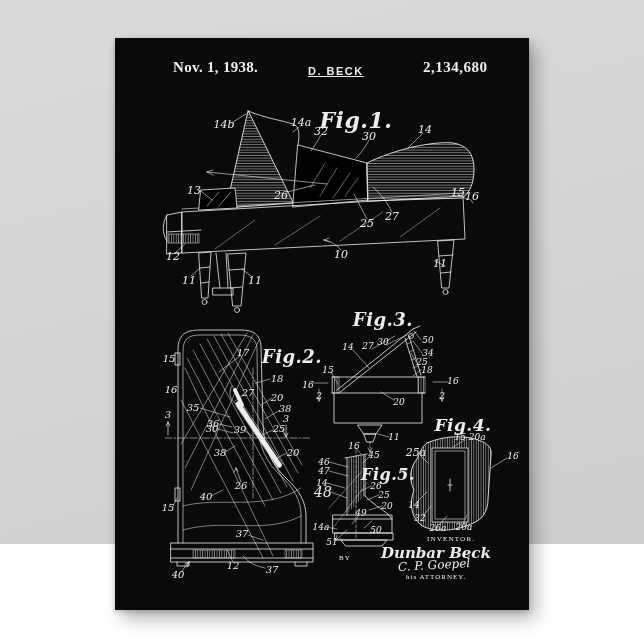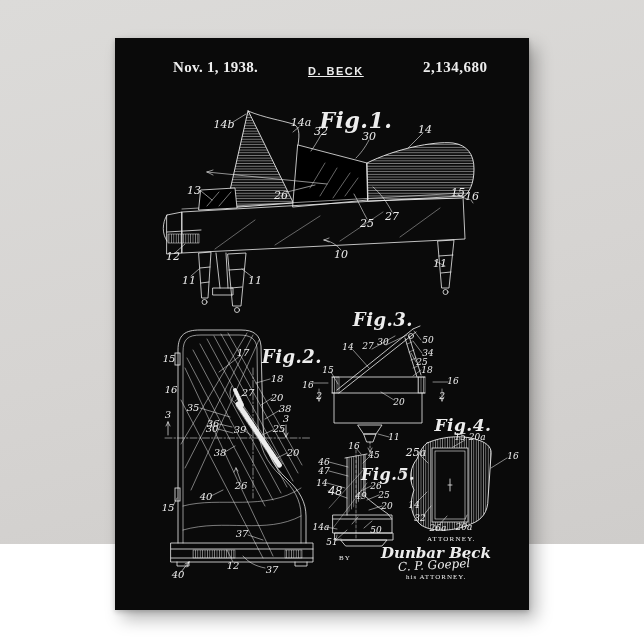--- a/index.html
+++ b/index.html
@@ -248,29 +248,29 @@
         <span class="num" style="left: 398px; top: 418px; font-size: 9px;">16</span>
         <span class="num" style="left: 299px; top: 467px; font-size: 9px;">14</span>
         <span class="num" style="left: 305px; top: 480px; font-size: 9px;">32</span>
         <span class="num" style="left: 323px; top: 490px; font-size: 9px;">26a</span>
         <span class="num" style="left: 349px; top: 489px; font-size: 9px;">20a</span>
         <span class="num" style="left: 239px; top: 408px; font-size: 9px;">16</span>
         <span class="num" style="left: 259px; top: 417px; font-size: 9px;">45</span>
         <span class="num" style="left: 209px; top: 424px; font-size: 9px;">46</span>
         <span class="num" style="left: 209px; top: 433px; font-size: 9px;">47</span>
         <span class="num" style="left: 207px; top: 445px; font-size: 9px;">14</span>
-        <span class="num" style="left: 220px; top: 454px; font-size: 12px; font-family: Liberation Mono, monospace;">48</span>
+        <span class="num" style="left: 208px; top: 454px; font-size: 14px;">48</span>
         <span class="num" style="left: 261px; top: 448px; font-size: 9px;">26</span>
         <span class="num" style="left: 269px; top: 457px; font-size: 9px;">25</span>
         <span class="num" style="left: 272px; top: 468px; font-size: 9px;">20</span>
-        <span class="num" style="left: 246px; top: 458px; font-size: 9px;">49</span>
+        <span class="num" style="left: 246px; top: 475px; font-size: 9px;">49</span>
         <span class="num" style="left: 261px; top: 492px; font-size: 9px;">50</span>
         <span class="num" style="left: 206px; top: 489px; font-size: 9px;">14a</span>
         <span class="num" style="left: 217px; top: 504px; font-size: 9px;">51</span>
       </div>
 
-    <div class="ft inventor-cap">ATTORNEY.</div>
+    <div class="ft inventor-cap">INVENTOR.</div>
     <div class="ft inventor-sig">Dunbar Beck</div>
     <div class="ft by">BY</div>
     <div class="ft attorney-sig">C. P. Goepel</div>
     <div class="ft attorney-cap">his ATTORNEY.</div>
   </div>
 </div>
 
 </body></html>

